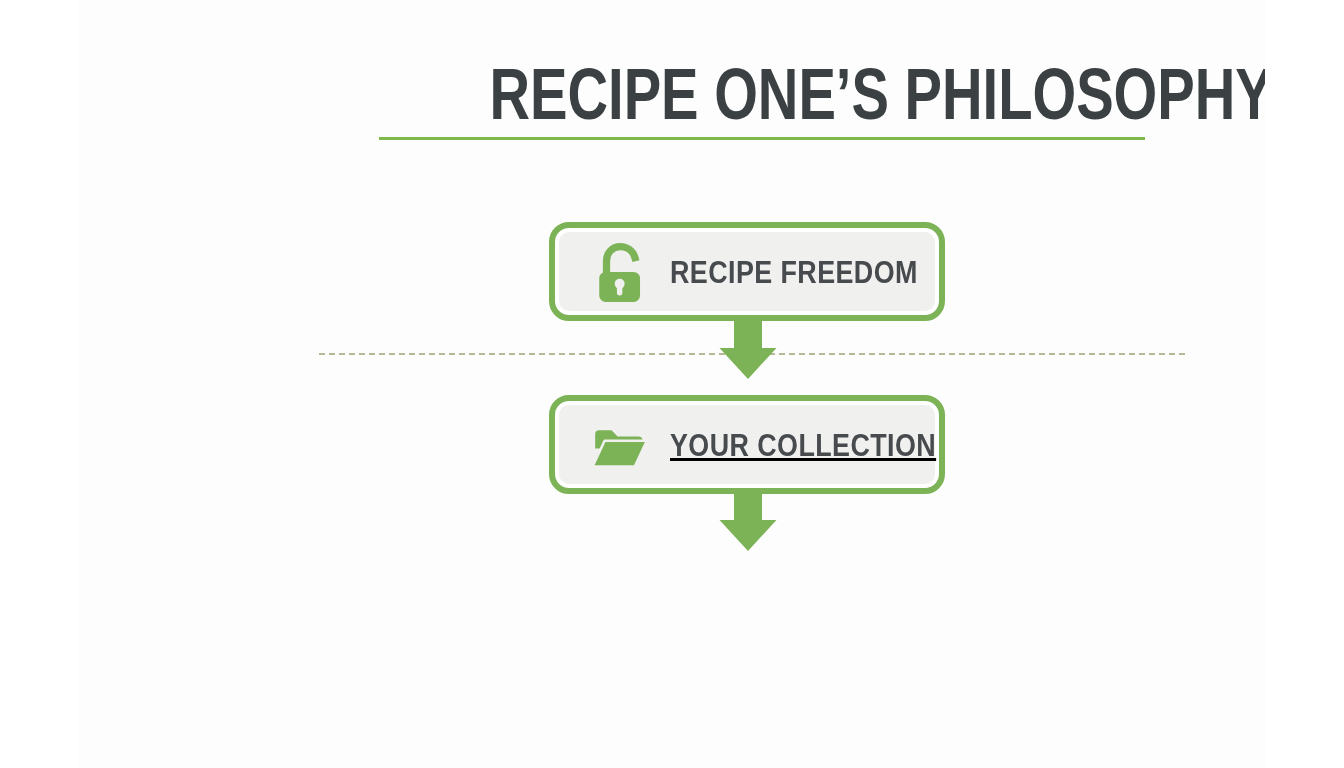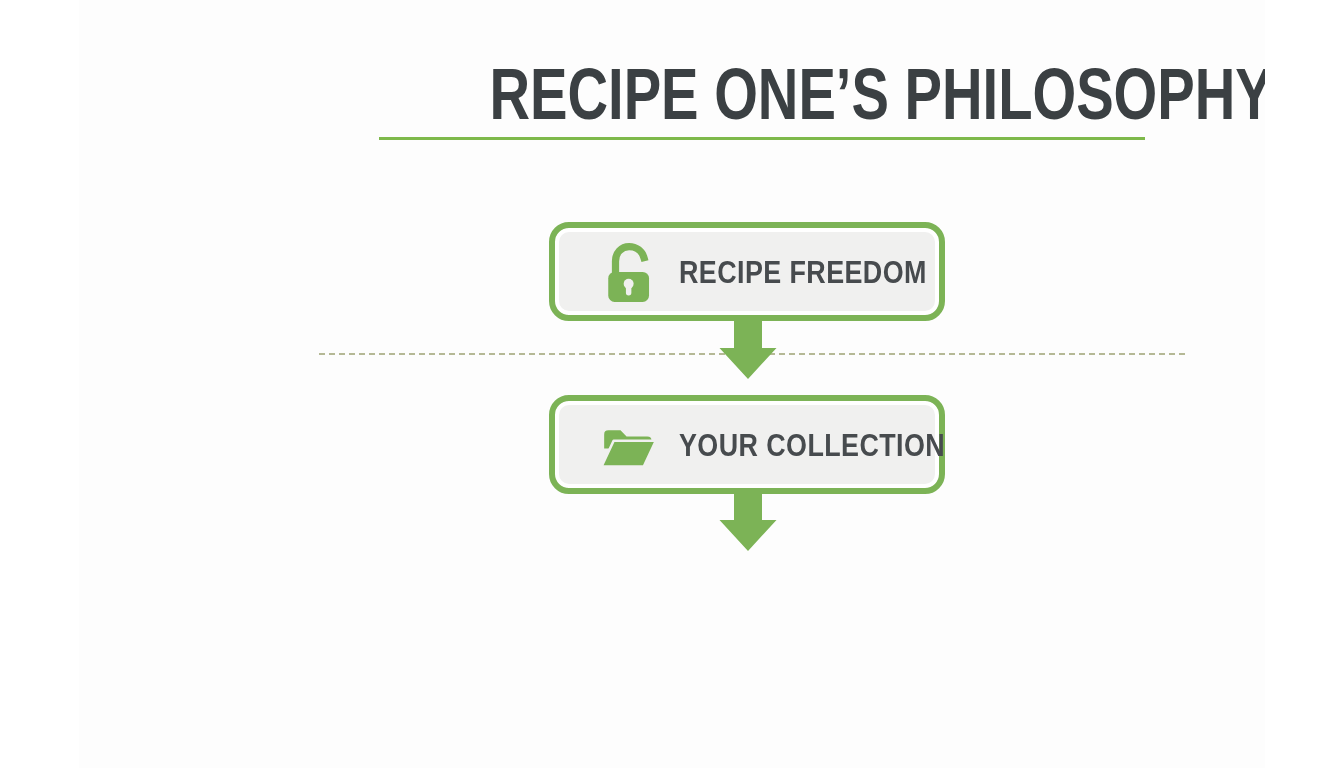--- a/index.html
+++ b/index.html
@@ -48,24 +48,24 @@
   .step-box{
     position:absolute;
     left:470px;width:396px;height:99px;
     box-sizing:border-box;
     border:6px solid var(--green,#7cb356);
     border-radius:20px;
     background:var(--box-fill,#f0f0ef);
     box-shadow:inset 0 0 0 4px #ffffff;
     display:flex;
     align-items:center;
-    padding-left:42px;
+    padding-left:33px;
   }
   .box-1{top:222px;}
-  .box-2{top:395px;}
+  .box-2{top:395px;text-decoration:underline;}
   .box-3{top:565px;}
   .step-icon{
     width:66px;
     display:flex;
     align-items:center;
     justify-content:center;
     margin-right:16px;
     color:var(--green,#7cb356);
     flex:0 0 auto;
   }

